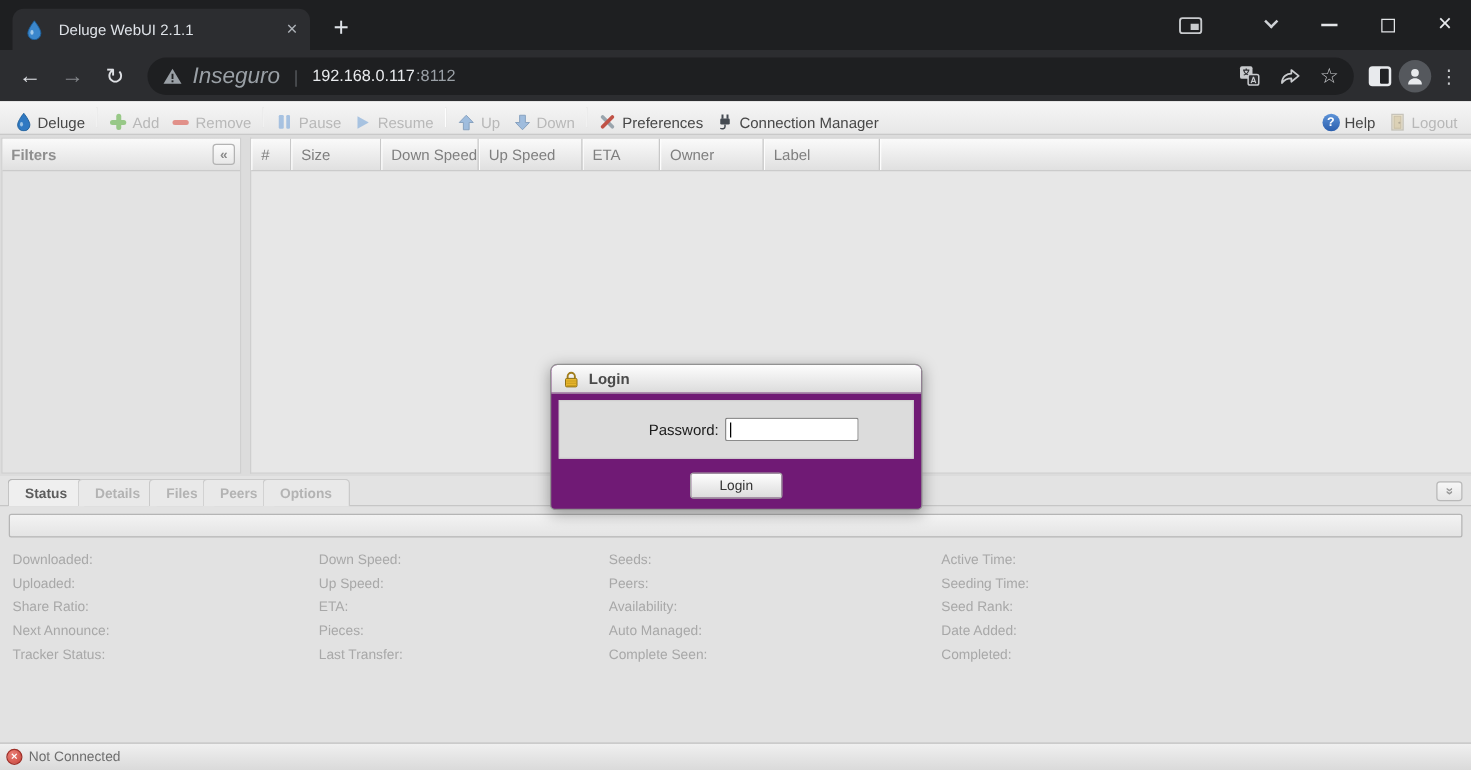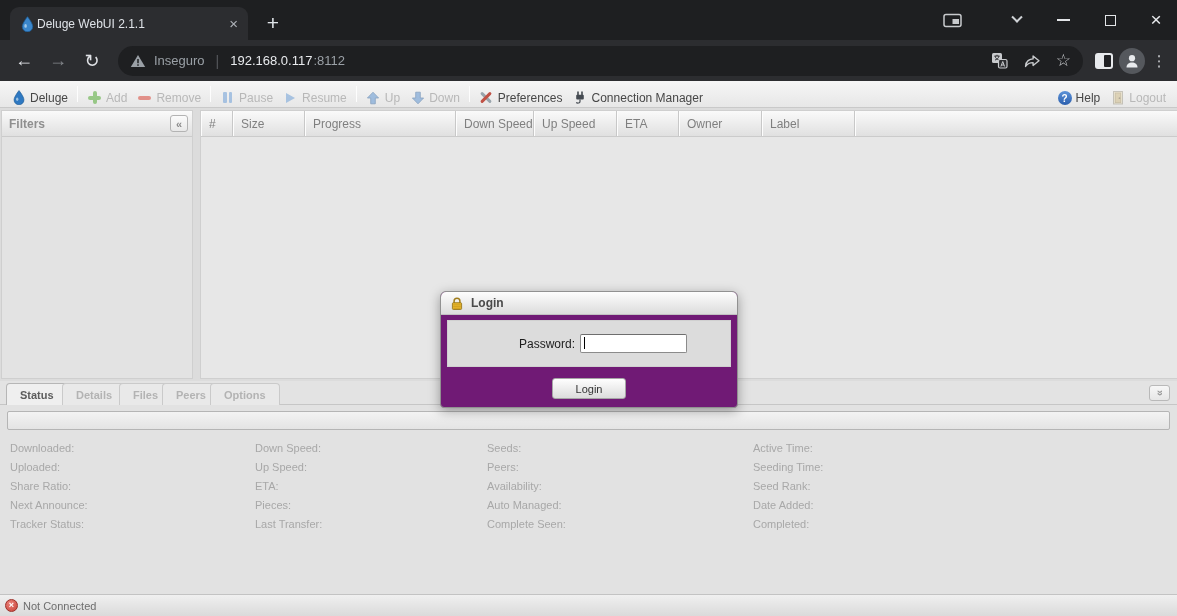--- a/index.html
+++ b/index.html
@@ -2,40 +2,40 @@
 <html><head>
 <meta charset="utf-8">
 <style>
   * { margin:0; padding:0; box-sizing:border-box; }
   html,body { width:1177px; height:616px; overflow:hidden; background:#dcdcdc;
               font-family:"Liberation Sans", sans-serif; }
 
   
   .tabstrip { position:absolute; left:0; top:0; width:1177px; height:40px; background:#1e1f21; }
   .tab { position:absolute; left:10px; top:7px; width:238px; height:33px; background:#2c2d30;
-         border-radius:9px 9px 0 0; display:flex; align-items:center; padding:0 10px; gap:2px; }
+         border-radius:9px 9px 0 0; display:flex; align-items:center; padding:0 10px; gap:12px; }
   .tab-title { color:#dfe3e8; font-size:12px; flex:1; white-space:nowrap; overflow:hidden; }
   .tab-close { color:#aeb2b8; font-size:15px; line-height:15px; cursor:default; }
   .newtab { position:absolute; left:258px; top:8px; width:30px; height:30px; color:#dfe3e8;
             font-size:21px; display:flex; align-items:center; justify-content:center; }
   .winctl { position:absolute; top:0; height:40px; display:flex; align-items:center; justify-content:center; }
   .ic-chev { width:8px; height:8px; border-right:2px solid #cfd2d6; border-bottom:2px solid #cfd2d6;
              transform:rotate(45deg) translate(-2px,-2px); }
   .ic-min { width:13px; height:2px; background:#e3e5e8; }
   .ic-max { width:11px; height:11px; border:1.6px solid #e3e5e8; }
   .ic-close-w { color:#e8eaed; font-size:19px; font-weight:400; }
 
   .nav { position:absolute; left:0; top:40px; width:1177px; height:41px; background:#2c2d30;
          display:flex; align-items:center; padding:0 10px; gap:6px; }
   .navbtn { width:28px; height:28px; display:flex; align-items:center; justify-content:center;
             font-size:18px; color:#dfe1e5; }
   .navbtn.dis { color:#84878b; }
   .pill { flex:1; height:30px; background:#1e1f21; border-radius:15px; display:flex;
           align-items:center; padding:0 12px; gap:8px; margin:0 6px; }
-  .pill-sec { color:#9aa0a6; font-size:13px; }
+  .pill-sec { color:#9aa0a6; font-size:18px;font-style:italic; }
   .pill-div { color:#55585c; font-size:14px; padding:0 3px; }
   .pill-host { color:#e8eaed; font-size:13px; font-weight:500; }
   .pill-port { color:#9aa0a6; font-size:13px; }
   .pill-icons { margin-left:auto; display:flex; align-items:center; gap:15px; }
   .star { color:#c8cacd; font-size:17px; }
   .sidepanel { width:18px; height:16px; background:#e8eaed; border-radius:3px; position:relative; }
   .sidepanel i { position:absolute; right:2px; top:2px; bottom:2px; width:7px; background:#202124; border-radius:1px; }
   .avatar { width:26px; height:26px; border-radius:50%; background:#55585d; display:flex;
             align-items:center; justify-content:center; }
   .dots { color:#c8cacd; font-size:15px; letter-spacing:0; width:16px; text-align:center; }
@@ -298,21 +298,20 @@
     <div class="panel-hdr">
       <span class="filters-title">Filters</span>
       <span class="sqbtn">«</span>
     </div>
   </div>
 
   <div class="grid">
     <div class="ghdr">
       <span class="gcell" style="width:32px; justify-content:flex-start;">#</span>
       <span class="gcell" style="width:72px;">Size</span>
-      <span class="gcell" style="width:151px;">Progress</span>
       <span class="gcell" style="width:78px;">Down Speed</span>
       <span class="gcell" style="width:83px;">Up Speed</span>
       <span class="gcell" style="width:62px;">ETA</span>
       <span class="gcell" style="width:83px;">Owner</span>
       <span class="gcell" style="width:93px;">Label</span>
       <span class="gcell" style="flex:1; border-right:none;"></span>
     </div>
   </div>
 </div>
 

